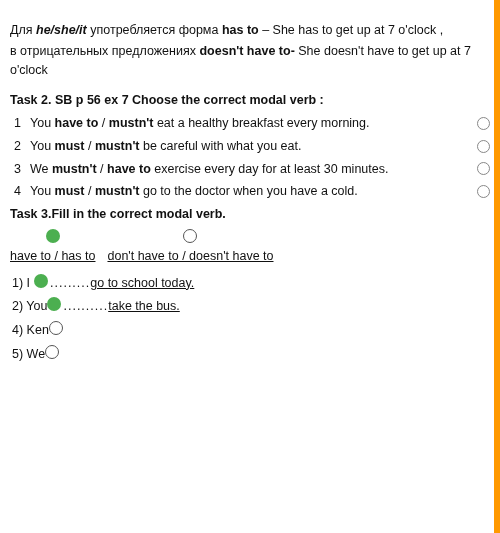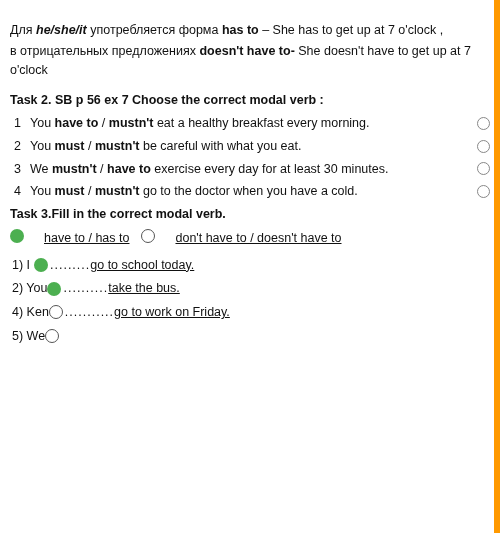--- a/index.html
+++ b/index.html
@@ -57,42 +57,43 @@
       margin-bottom: 5px;
     }
     .legend-row {
       display: flex;
       align-items: center;
       gap: 12px;
       margin-bottom: 8px;
     }
     .legend-item {
       display: flex;
-      gap: 20px;
+      align-items: center;
+      gap: 4px;
+      flex-direction: column;
     }
     .circle-filled {
       width: 14px;
       height: 14px;
       border-radius: 50%;
       background: #4caf50;
       flex-shrink: 0;
     }
     .circle-outline {
       width: 14px;
       height: 14px;
       border-radius: 50%;
       border: 1.5px solid #555;
       background: #fff;
       flex-shrink: 0;
     }
     .underline { text-decoration: underline; }
 
     .fill-item {
       display: flex;
-      align-items: center;
       margin-bottom: 5px;
       padding-left: 2px;
     }
     .fill-num {
       min-width: 22px;
       font-weight: normal;
     }
     .fill-circle-filled {
       width: 14px;
       height: 14px;
@@ -197,23 +198,20 @@
     <span class="fill-num">2) You</span>
     <span class="fill-circle-filled"></span>
     <span class="fill-text">
       <span class="dots">..........</span><span class="underline">take the bus.</span>
     </span>
   </div>
 
   <div class="fill-item">
     <span class="fill-num">4) Ken</span>
     <span class="fill-circle-outline"></span>
-    <span class="fill-text">
-      <span class="dots">...........</span><span class="underline">go to work on Friday.</span>
-    </span>
   </div>
 
 
   <div class="fill-item">
     <span class="fill-num">5) We</span>
     <span class="fill-circle-outline"></span>
   </div>
 </div>
 
 <div class="orange-bar"></div>

